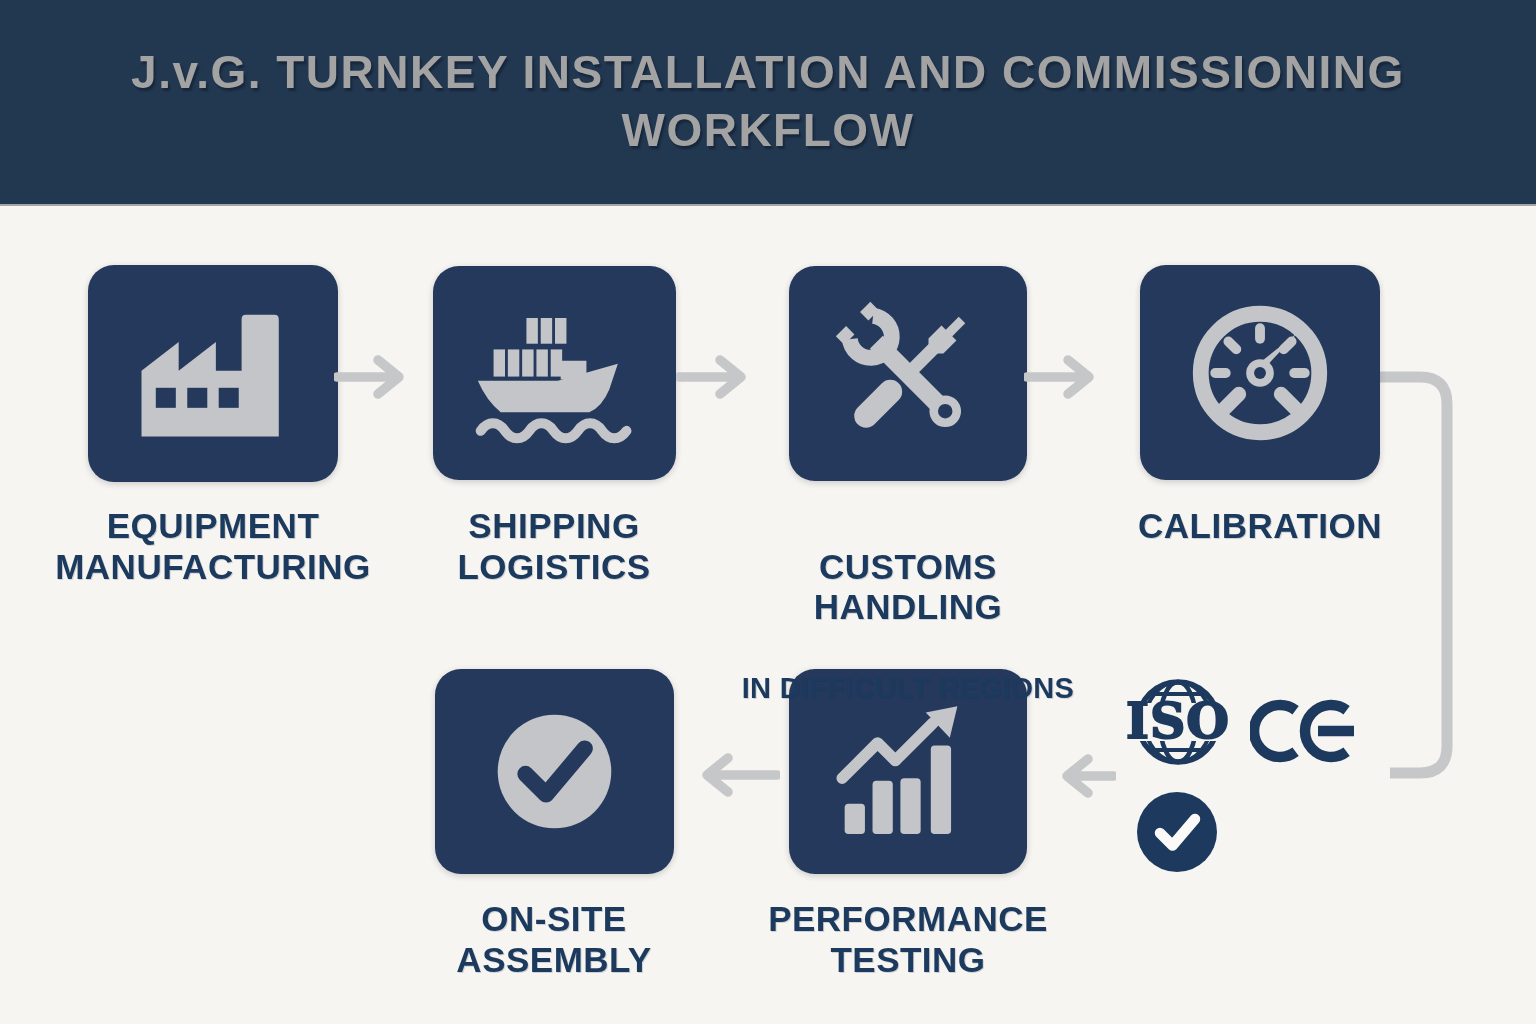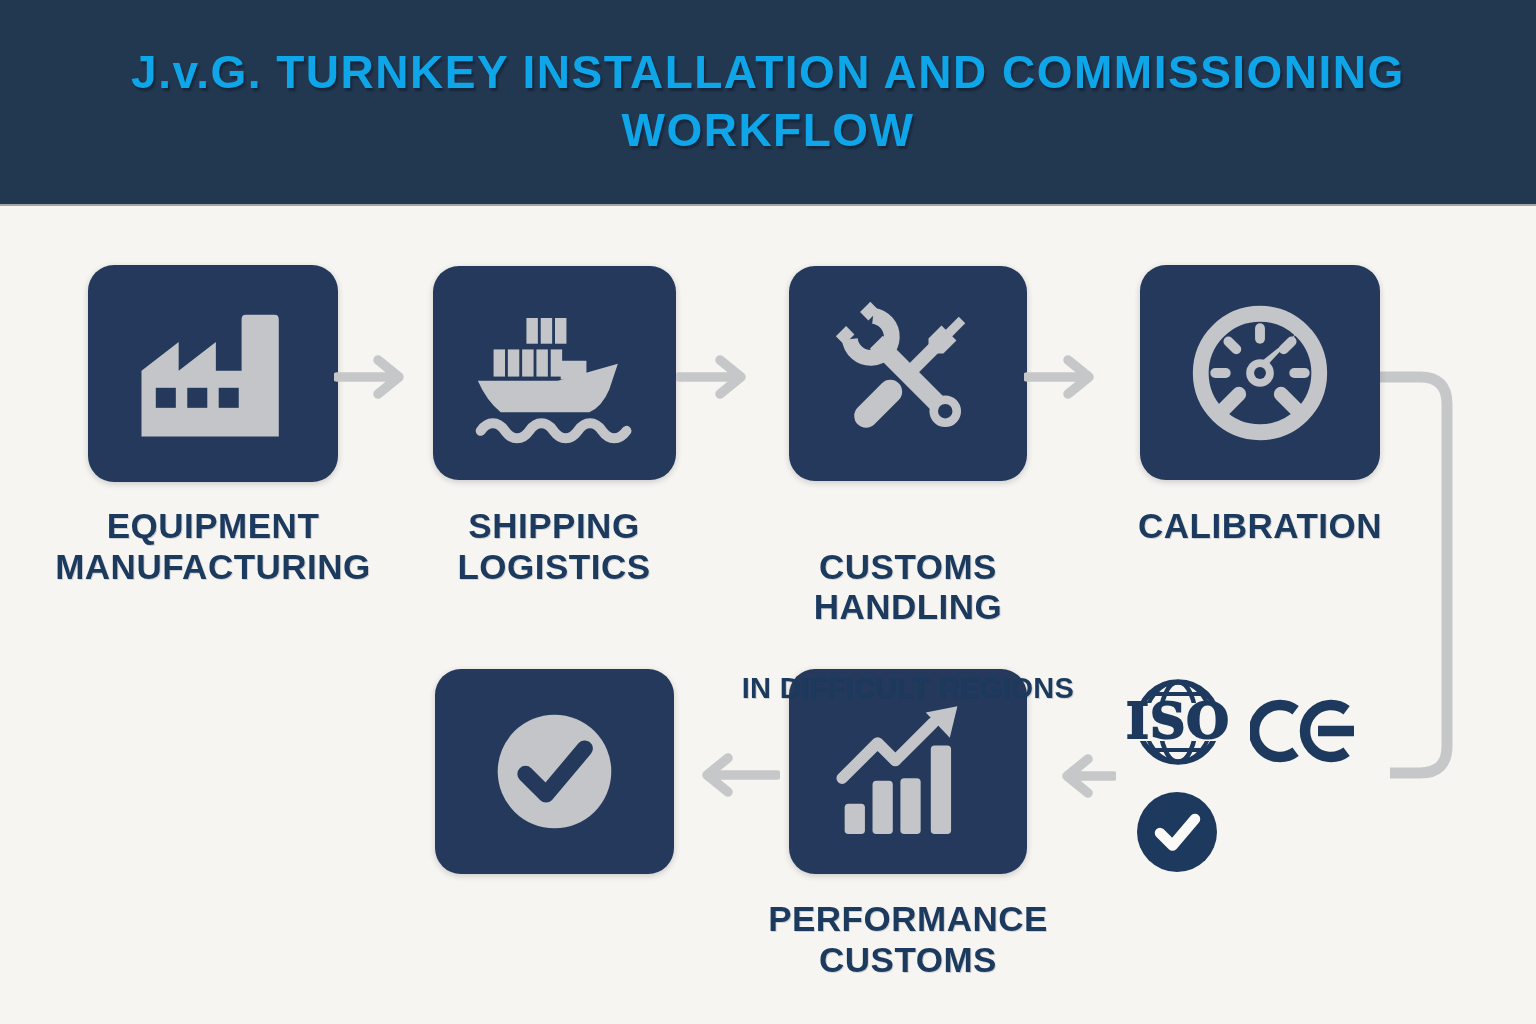--- a/index.html
+++ b/index.html
@@ -8,21 +8,21 @@
     background:#F7F5F1;font-family:"Liberation Sans",sans-serif;
   }
   .header{
     position:absolute;left:0;top:0;width:1536px;height:204px;
     background:#223851;display:flex;align-items:center;justify-content:center;
     box-shadow:0 2px 0 rgba(10,18,30,0.35);
   }
   .title{
     margin:0;white-space:pre-line;text-align:center;
     font-size:46px;font-weight:700;line-height:1.26;letter-spacing:1.5px;
-    color:#0ea5e9;text-shadow:2px 3px 2px rgba(8,14,24,0.38);
+    color:#a3a3a3;text-shadow:2px 3px 2px rgba(8,14,24,0.38);
   }
   .box{
     position:absolute;background:#24395B;border-radius:26px;
     display:flex;align-items:center;justify-content:center;
     box-shadow:0 2px 6px rgba(25,35,55,0.20);
   }
   .label{
     position:absolute;width:400px;text-align:center;white-space:pre-line;
     font-weight:700;font-size:35px;line-height:1.16;letter-spacing:0.5px;
     color:#1C3A5E;text-shadow:1px 1px 0 rgba(25,45,75,0.18);
@@ -155,22 +155,24 @@
   <div class="label" style="left:354px;top:506px;">SHIPPING
 LOGISTICS</div>
   <div class="label" style="left:13px;top:506px;">EQUIPMENT
 MANUFACTURING</div>
   <div class="label" style="left:708px;top:506px;">
     <div>CUSTOMS
 HANDLING</div>
     <div class="sublabel">IN DIFFICULT REGIONS</div>
   </div>
   <div class="label" style="left:1060px;top:506px;">CALIBRATION</div>
+  <div class="label" style="left:354px;top:899px;">ON-SITE
+ASSEMBLY</div>
   <div class="label" style="left:708px;top:899px;">PERFORMANCE
-CUSTOMS</div>
+TESTING</div>
 
   <svg class="badge-svg" style="left:1114px;top:672px;" width="128" height="106" viewBox="0 0 128 106">
     <circle cx="64" cy="50" r="40" fill="none" stroke="#1D3A5E" stroke-width="5.5"></circle>
     <ellipse cx="64" cy="50" rx="18" ry="40" fill="none" stroke="#1D3A5E" stroke-width="4.5"></ellipse>
     <ellipse cx="64" cy="50" rx="33" ry="40" fill="none" stroke="#1D3A5E" stroke-width="4"></ellipse>
     <line x1="40" y1="22" x2="88" y2="22" stroke="#1D3A5E" stroke-width="4"></line>
     <line x1="35" y1="78" x2="93" y2="78" stroke="#1D3A5E" stroke-width="4"></line>
     <rect x="0" y="31" width="128" height="38" fill="#F7F5F1"></rect>
     <text x="64" y="66" text-anchor="middle" fill="#1D3A5E" stroke="#1D3A5E" stroke-width="2" font-family="DejaVu Serif, serif" font-weight="bold" font-size="49" letter-spacing="1">ISO</text>
   </svg>

